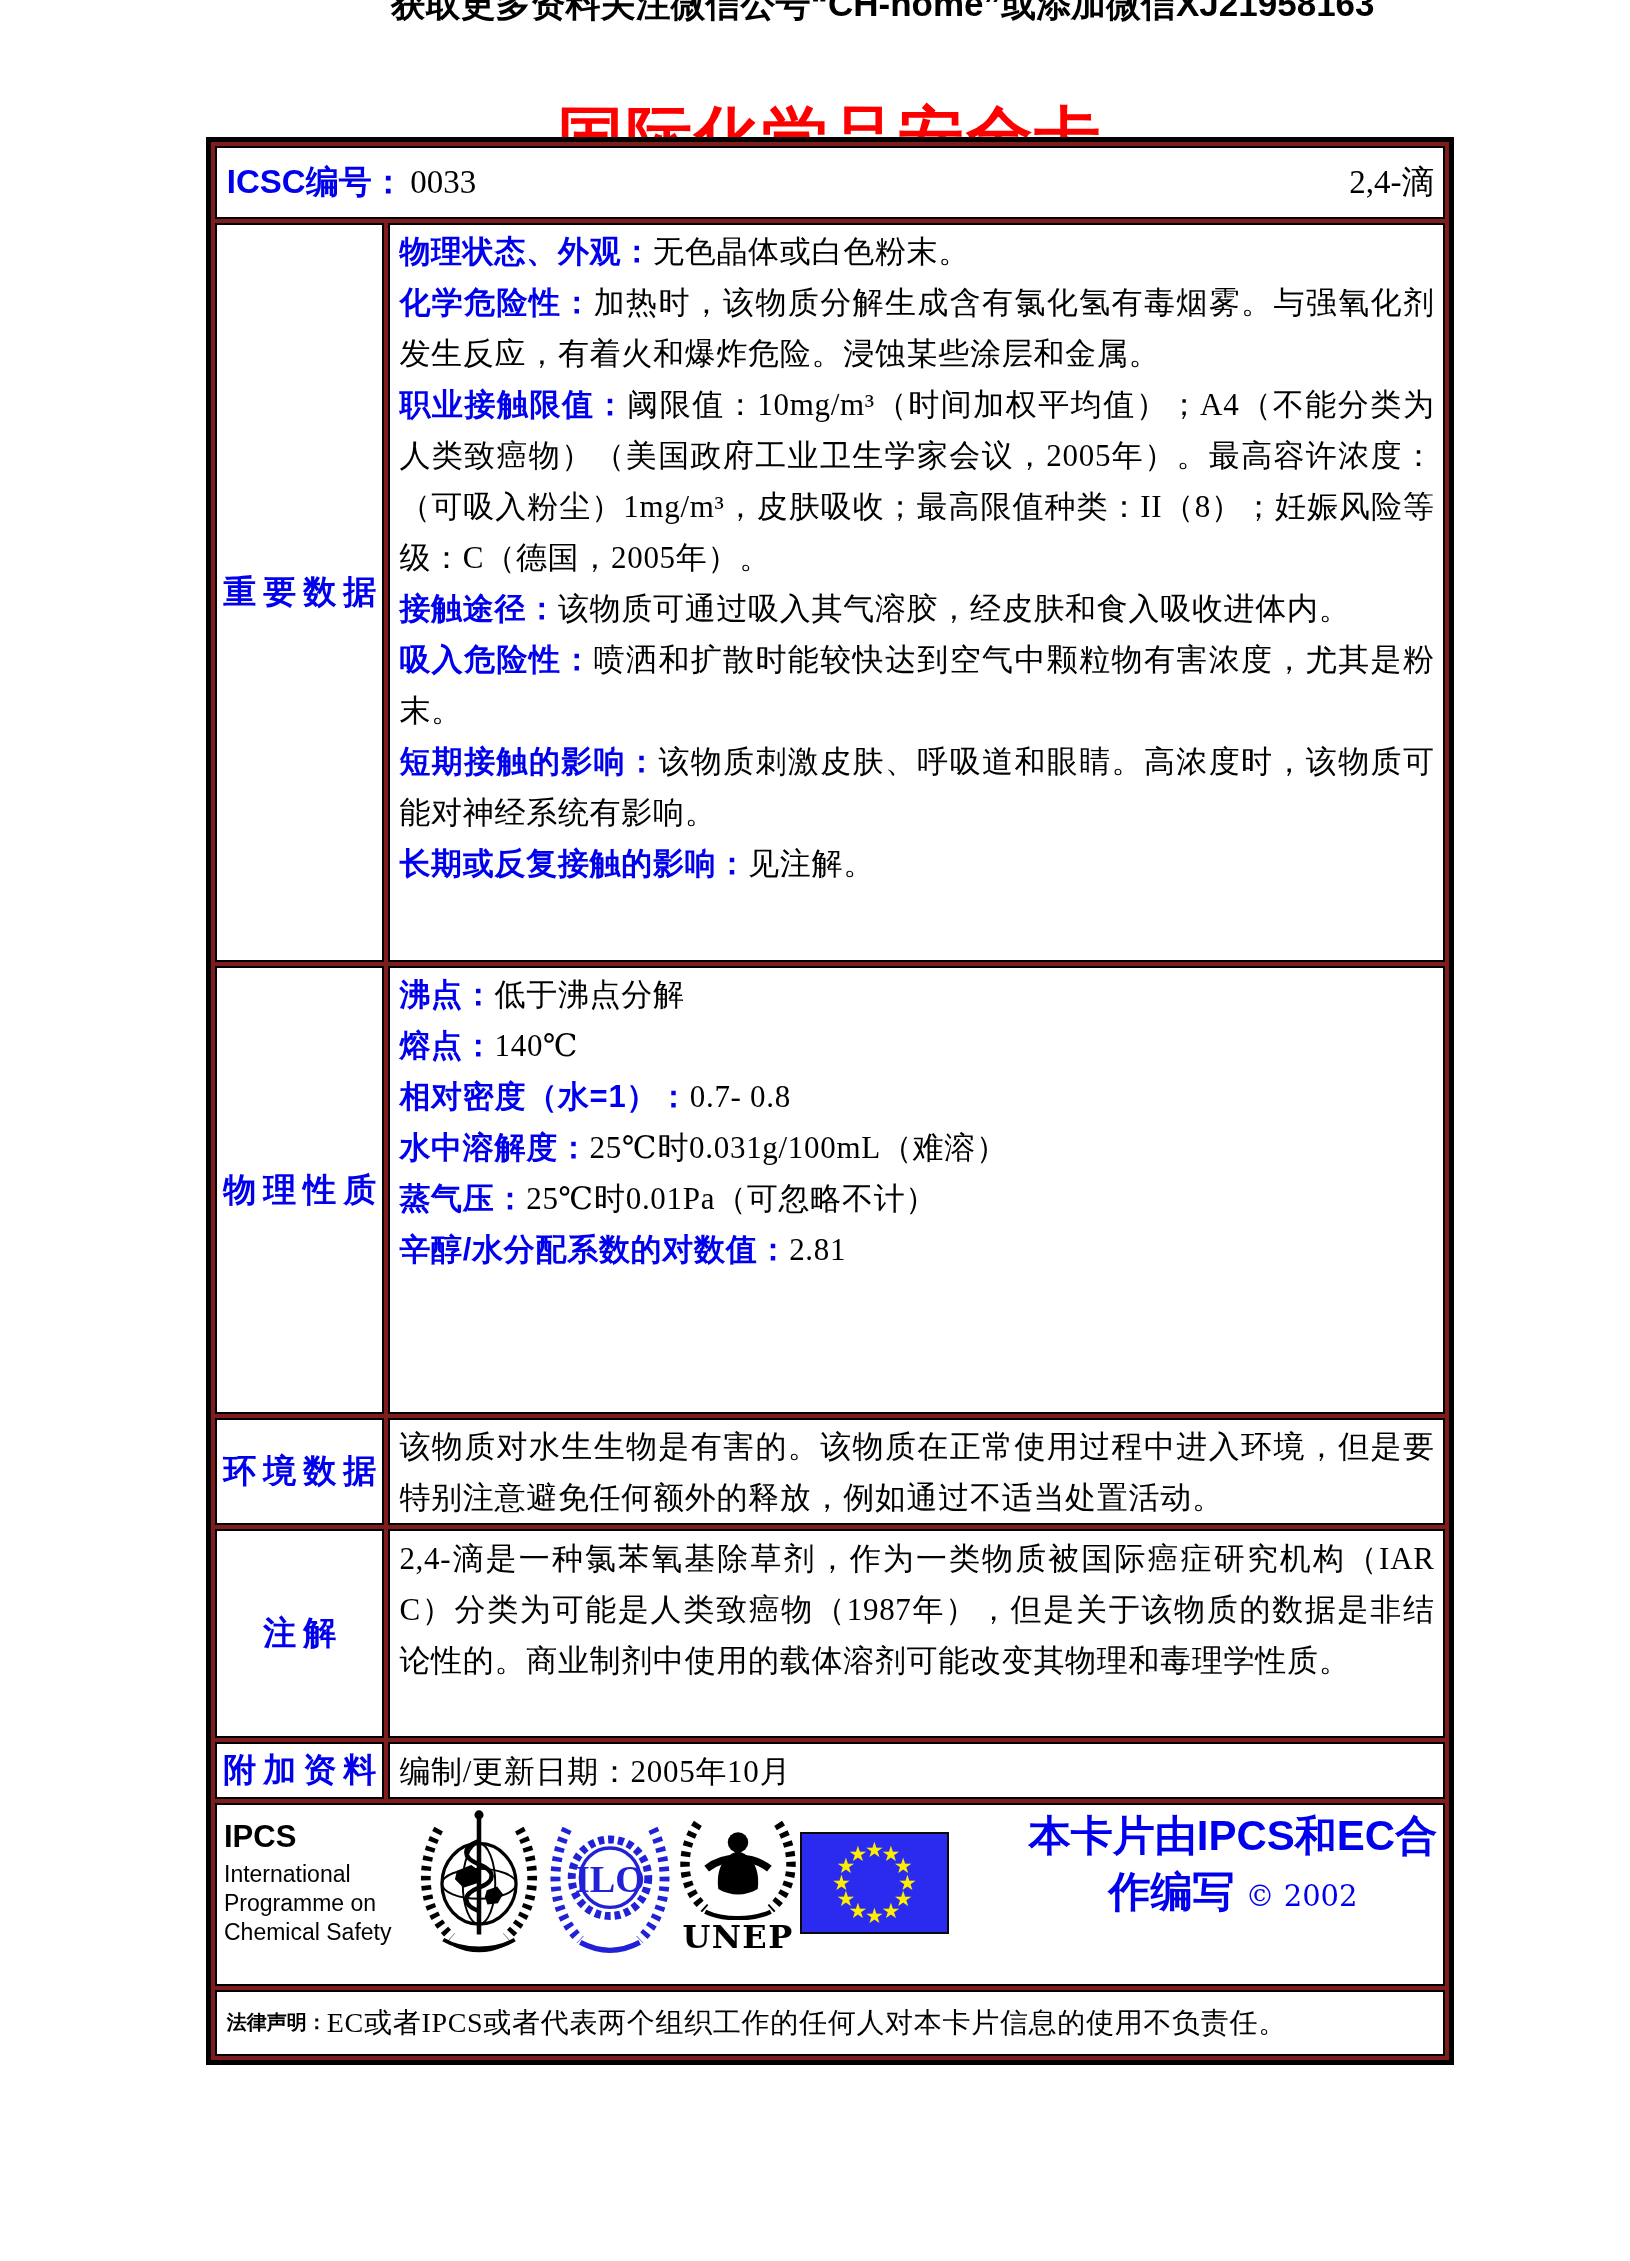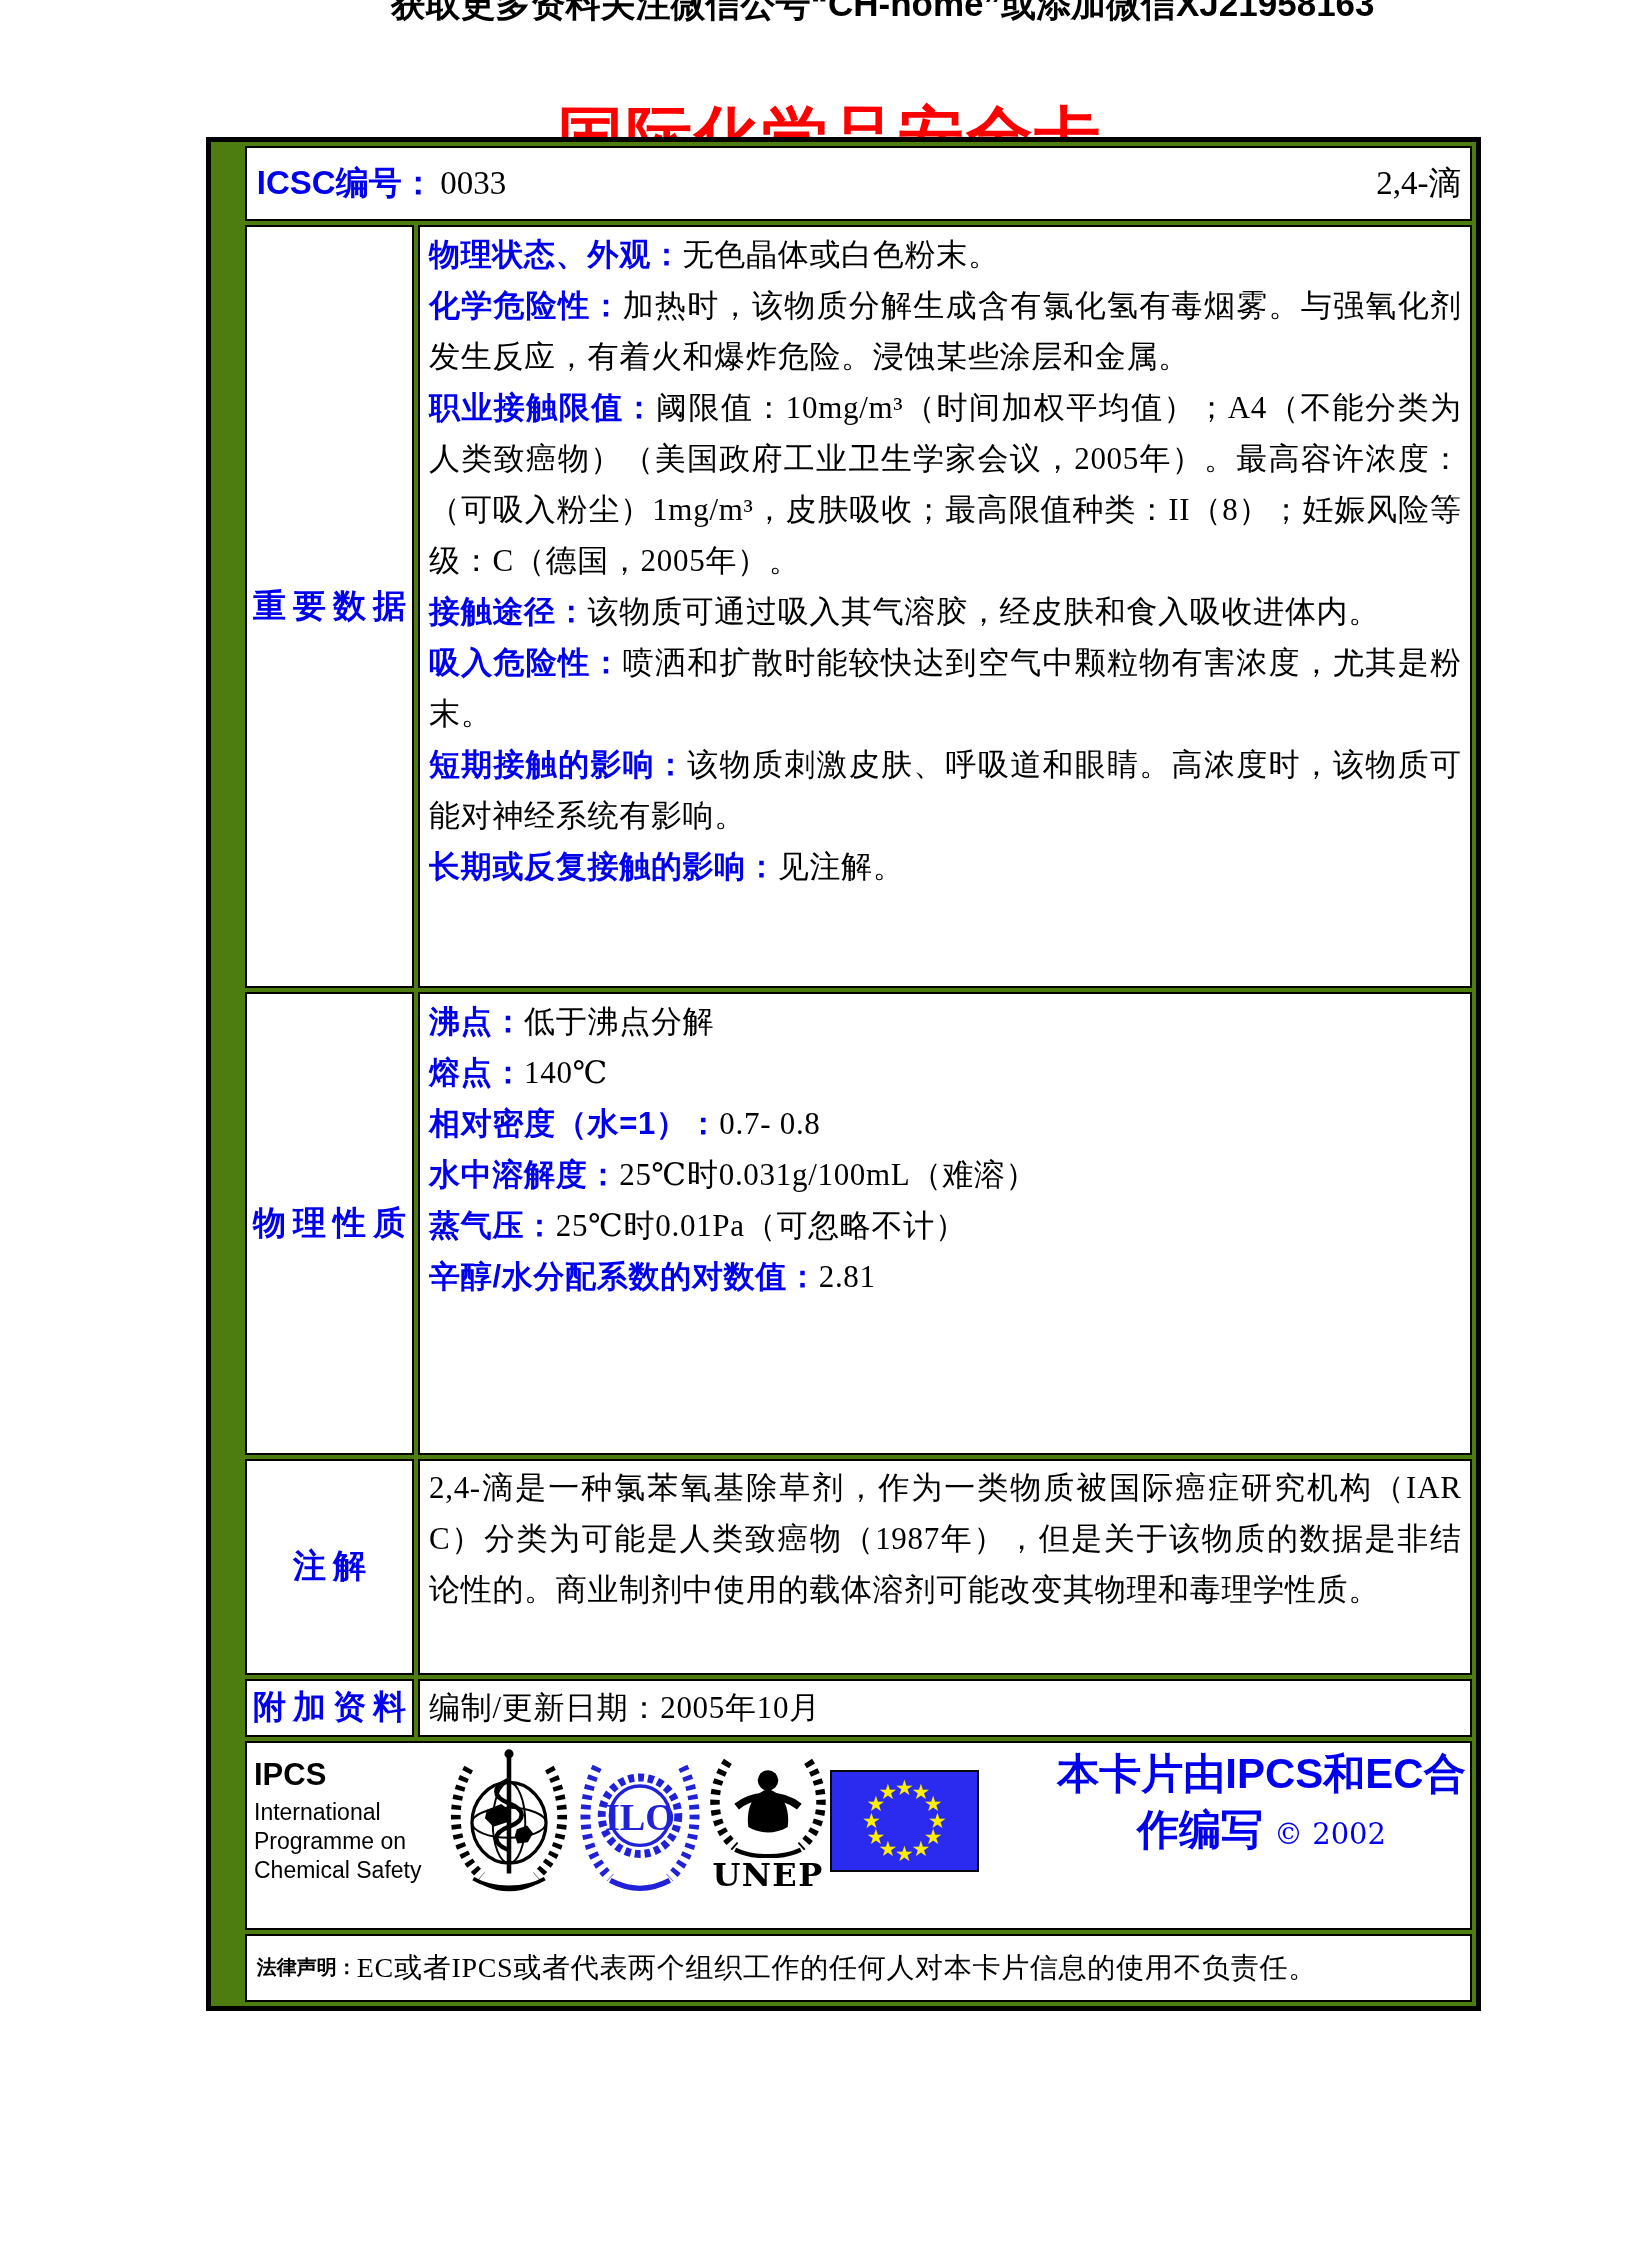--- a/index.html
+++ b/index.html
@@ -24,21 +24,21 @@
   }
   .page-title{
     position:absolute;top:59px;left:206px;width:1248px;
     text-align:center;color:var(--title-red);
     font-family:"DejaVu Serif","Liberation Serif",serif;
     font-weight:bold;font-size:66px;line-height:1.05;letter-spacing:2.1px;
   }
   table.card{
     position:absolute;left:206px;top:137px;width:1248px;height:1874px;
     border-collapse:separate;border-spacing:4.9px;border:5.6px solid var(--border-black);
-    table-layout:fixed;background:#4d7c0f;padding-left:30px;
+    table-layout:fixed;background:#7f1d1d;
   }
   col.c1{width:169px;} col.c2{width:1054px;}
   td{
     border:2.8px solid var(--border-black);box-sizing:border-box;
     vertical-align:top;padding:0;background:#fff;overflow:hidden;
   }
   td.h-r1{height:73px;} td.h-r2{height:739px;} td.h-r3{height:448px;}
   td.h-r4{height:106px;} td.h-r5{height:209px;} td.h-r6{height:56px;}
   td.h-r7{height:183px;} td.h-r8{height:66px;}
 
@@ -142,20 +142,28 @@
     <td class="h-r3 content-cell">
       <p class="para"><span class="blabel">沸点：</span><span>低于沸点分解</span></p>
       <p class="para"><span class="blabel">熔点：</span><span>140℃</span></p>
       <p class="para"><span class="blabel">相对密度（水=1）：</span><span>0.7- 0.8</span></p>
       <p class="para"><span class="blabel">水中溶解度：</span><span>25℃时0.031g/100mL（难溶）</span></p>
       <p class="para"><span class="blabel">蒸气压：</span><span>25℃时0.01Pa（可忽略不计）</span></p>
       <p class="para"><span class="blabel">辛醇/水分配系数的对数值：</span><span>2.81</span></p>
     </td>
   </tr>
 
+  <tr>
+    <td class="h-r4 label-cell">
+      <span class="row-label">环境数据</span>
+    </td>
+    <td class="h-r4 content-cell">
+      <p class="para">该物质对水生生物是有害的。该物质在正常使用过程中进入环境，但是要特别注意避免任何额外的释放，例如通过不适当处置活动。</p>
+    </td>
+  </tr>
 
   <tr>
     <td class="h-r5 label-cell">
       <span class="row-label">注解</span>
     </td>
     <td class="h-r5 content-cell">
       <p class="para">2,4-滴是一种氯苯氧基除草剂，作为一类物质被国际癌症研究机构（IARC）分类为可能是人类致癌物（1987年），但是关于该物质的数据是非结论性的。商业制剂中使用的载体溶剂可能改变其物理和毒理学性质。</p>
     </td>
   </tr>
 

